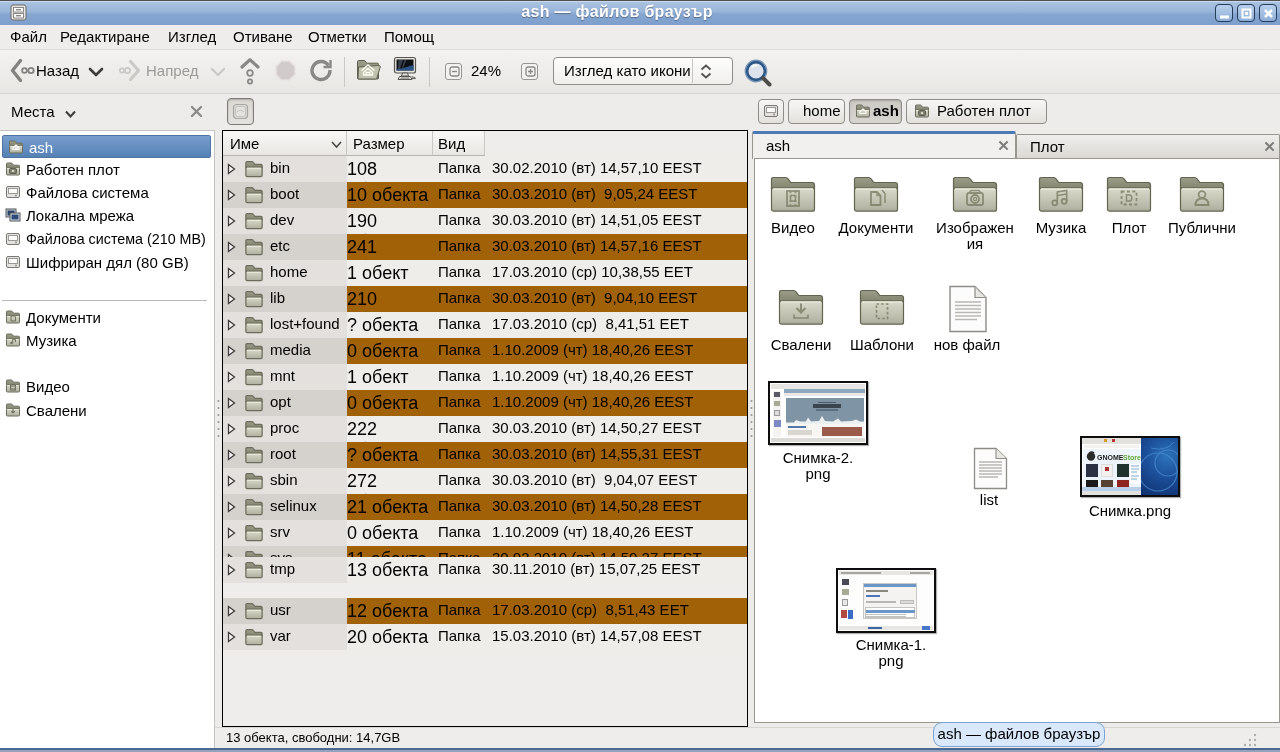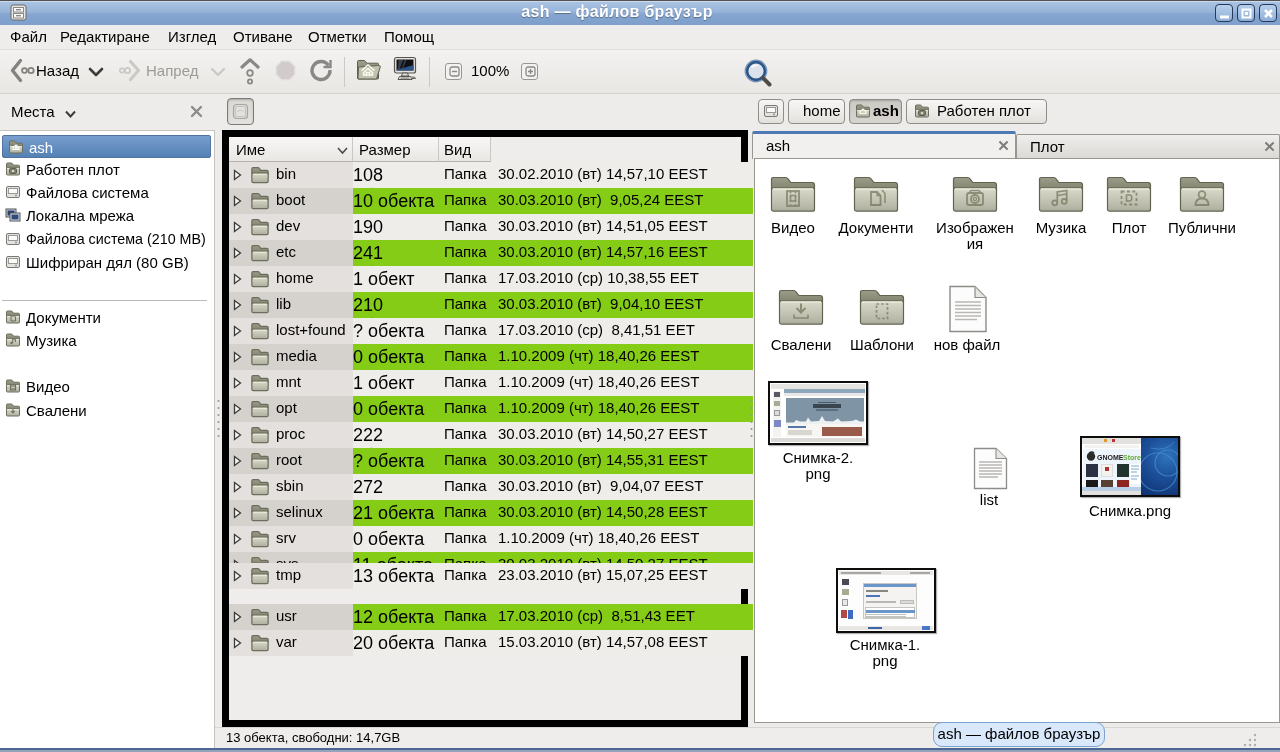--- a/index.html
+++ b/index.html
@@ -21,26 +21,26 @@
 #sidebar{left:0;top:94px;width:213px;height:654px;background:#edecea}
 #sidelist{position:absolute;left:0;top:36px;width:215px;height:618px;background:#fff;border-top:1px solid #c6c4c0;border-right:1px solid #c6c4c0}
 .srow{position:absolute;left:0;width:213px;height:23px}
 .srow .txt{position:absolute;left:26px;top:3px;font-size:15px;white-space:nowrap}
 .srow.sel{left:2px;width:209px;background:linear-gradient(#779ecd,#5581b5);border:1px solid #5073a0;border-radius:2px;color:#fff}
 .sic{position:absolute;left:5px;top:3px;width:16px;height:16px}
 #vsplit{left:215px;top:94px;width:7px;height:654px;background:#edecea}
 
 #midpane{left:218px;top:94px;width:530px;height:633px}
 #midbtn{left:9px;top:4px;width:27px;height:27px;border:1px solid #7d7b77;border-radius:4px;background:linear-gradient(#dbd8d4,#e4e2de);box-shadow:inset 0 1px 2px rgba(0,0,0,.22)}
-#listframe{left:4px;top:36px;width:526px;height:597px;border:7px solid #000000;background:#eeedeb}
+#listframe{left:4px;top:36px;width:526px;height:597px;border:1px solid #000000;background:#eeedeb}
 .lhead{position:absolute;top:0;height:25px;background:linear-gradient(#f8f7f6,#e9e7e3);border-right:1px solid #c9c7c3;border-bottom:1px solid #b5b3ae}
 .lhead .t{position:absolute;top:4px;left:9px;font-size:15px;white-space:nowrap}
 .lrow{position:absolute;left:0;width:524px;height:26px}
 .lrow.odd{background:#efedea}.lrow.odd .c1{background:#e3e0dd}
-.lrow.even{background:#84cc16}.lrow.even .c1{background:#d5d2ce}
+.lrow.even{background:#a16207}.lrow.even .c1{background:#d5d2ce}
 .c1{position:absolute;left:0;top:0;width:124px;height:26px}
 .lrow .nm{position:absolute;left:47px;top:3px;font-size:15px}
 .lrow .sz{position:absolute;left:124px;width:82px;top:3px;font-size:18px}
 .lrow .vd{position:absolute;left:215px;top:3px;font-size:15px}
 .lrow .dt{position:absolute;left:269px;top:3px;font-size:15px;white-space:nowrap}
 .fic16{position:absolute;left:21px;top:3px}
 
 #rightpane{left:755px;top:94px;width:525px;height:629px}
 .pbtn{position:absolute;top:5px;height:25px;border:1px solid #8f8d89;border-radius:4px;background:linear-gradient(#f7f6f5 0%,#eceae7 60%,#e3e0dc 100%);font-size:15px}
 .pbtn.pressed{background:linear-gradient(#ccc9c4,#d8d5d0);box-shadow:inset 0 1px 2px rgba(0,0,0,.18)}
@@ -172,26 +172,34 @@
       <path d="M7.5 20.5 L18.5 20.5 L20 23.5 L6 23.5 Z" fill="#e6e4e0" stroke="#57554f" stroke-width="1"></path>
       <path d="M9 21.8 L17 21.8 M8.3 22.6 L17.7 22.6" stroke="#8a8884" stroke-width=".7"></path>
       <path d="M19.5 20.8 Q24 21 23.5 22.5 L20 22.5" fill="#d5d3cf" stroke="#57554f" stroke-width=".9"></path>
     </svg>
 <div class="abs tsep" style="left:429px"></div>
 <div class="abs" style="left:445px;top:13px;width:17px;height:17px;border:1px solid #989692;border-radius:3px;background:#f2f1ef"></div>
 <svg class="abs" style="left:449px;top:16px" width="11" height="11">
       <rect x="1" y="1" width="9" height="9" rx="2" fill="none" stroke="#8a8886" stroke-width="1.3"></rect>
       <path d="M3 5.5 L8 5.5" stroke="#8a8886" stroke-width="1.4"></path>
     </svg>
-<span class="abs tbtext" style="left:471px">100%</span>
+<span class="abs tbtext" style="left:471px">24%</span>
 <div class="abs" style="left:521px;top:13px;width:17px;height:17px;border:1px solid #989692;border-radius:3px;background:#f2f1ef"></div>
 <svg class="abs" style="left:525px;top:16px" width="11" height="11">
       <rect x="1" y="1" width="9" height="9" rx="2" fill="none" stroke="#8a8886" stroke-width="1.3"></rect>
       <path d="M5.5 3 L5.5 8 M3 5.5 L8 5.5" stroke="#8a8886" stroke-width="1.4"></path>
     </svg>
+<div class="abs" style="left:553px;top:7px;width:180px;height:28px;border:1px solid #8f8d89;border-radius:4px;background:linear-gradient(#fdfdfc,#f0efed)">
+  <span style="position:absolute;left:10px;top:4px;font-size:15px;white-space:nowrap">Изглед като икони</span>
+  <div style="position:absolute;right:39px;top:1px;width:1px;height:24px;background:#c9c7c3"></div>
+  <svg style="position:absolute;right:19px;top:6px" width="14" height="15">
+        <path d="M2.5 5.5 L7 1.5 L11.5 5.5" fill="none" stroke="#55534f" stroke-width="1.8"></path>
+        <path d="M2.5 9.5 L7 13.5 L11.5 9.5" fill="none" stroke="#55534f" stroke-width="1.8"></path>
+      </svg>
+</div>
 <svg class="abs" style="left:743px;top:9px" width="32" height="28" viewBox="0 0 32 28">
       <circle cx="13" cy="12" r="9" fill="#ccdbed" fill-opacity=".55" stroke="#2c5687" stroke-width="2.8"></circle>
       <circle cx="13" cy="12" r="10.8" fill="none" stroke="#7494b8" stroke-width="1.2"></circle>
       <path d="M20 19 L26.5 25.5" stroke="#4e4c48" stroke-width="4" stroke-linecap="round"></path>
       <path d="M8.5 8.5 Q11 6 14.5 6.5" stroke="#fff" stroke-width="1.6" fill="none" opacity=".8"></path>
     </svg>
 </div>
 
 <div class="abs" id="sidebar">
   <span class="abs" style="left:11px;top:9px;font-size:15px">Места</span>
@@ -512,21 +520,21 @@
         <div class="c1"></div>
         <svg style="position:absolute;left:4px;top:7px" width="9" height="12">
           <path d="M1.5 1.5 L7.5 6 L1.5 10.5 Z" fill="#f6f5f3" stroke="#3c3c3a" stroke-width="1.3"></path>
         </svg>
         <svg class="fic16" width="20" height="20" viewBox="0 0 16 16">
           <use href="#fold16"></use>
         </svg>
         <span class="nm">tmp</span>
         <span class="sz">13 обекта</span>
         <span class="vd">Папка</span>
-        <span class="dt">23.03.2010 (вт) 15,07,25 EEST</span>
+        <span class="dt">30.11.2010 (вт) 15,07,25 EEST</span>
       </div>
 <div class="lrow even" style="top:467px">
         <div class="c1"></div>
         <svg style="position:absolute;left:4px;top:7px" width="9" height="12">
           <path d="M1.5 1.5 L7.5 6 L1.5 10.5 Z" fill="#f6f5f3" stroke="#3c3c3a" stroke-width="1.3"></path>
         </svg>
         <svg class="fic16" width="20" height="20" viewBox="0 0 16 16">
           <use href="#fold16"></use>
         </svg>
         <span class="nm">usr</span>
@@ -751,21 +759,21 @@
       <div style="position:absolute;left:28px;top:31px;width:30px;height:2px;background:#b9b7b3"></div>
       <div style="position:absolute;left:62px;top:30px;width:14px;height:4px;background:#dcdad6;border:1px solid #bbb"></div>
       <div style="position:absolute;left:27px;top:37px;width:50px;height:11px;background:#fff;border:1px solid #c5c3bf"></div>
       <div style="position:absolute;left:28px;top:40px;width:49px;height:3px;background:#6c96c8"></div>
       <div style="position:absolute;left:28px;top:44px;width:40px;height:1px;background:#c5c3bf"></div>
       <div style="position:absolute;left:28px;top:46px;width:40px;height:1px;background:#c5c3bf"></div>
       <div style="position:absolute;left:1px;top:56px;width:94px;height:4px;background:#e8e6e3"></div>
       <div style="position:absolute;left:30px;top:57px;width:14px;height:2px;background:#3a66a8"></div>
       <div style="position:absolute;left:84px;top:56px;width:8px;height:4px;background:#4a76c8"></div>
     </div>
-    <div class="ilabel" style="left:82px;top:478px;width:100px">Снимка-1.
+    <div class="ilabel" style="left:88px;top:478px;width:100px">Снимка-1.
 png</div>
   </div>
     </div>
 </div>
 
 <div class="abs" id="statusbar">
     <span>13 обекта, свободни: 14,7GB</span>
   </div>
 <svg class="abs" style="left:216px;top:398px" width="5" height="46">
     <g fill="#9b9994">

